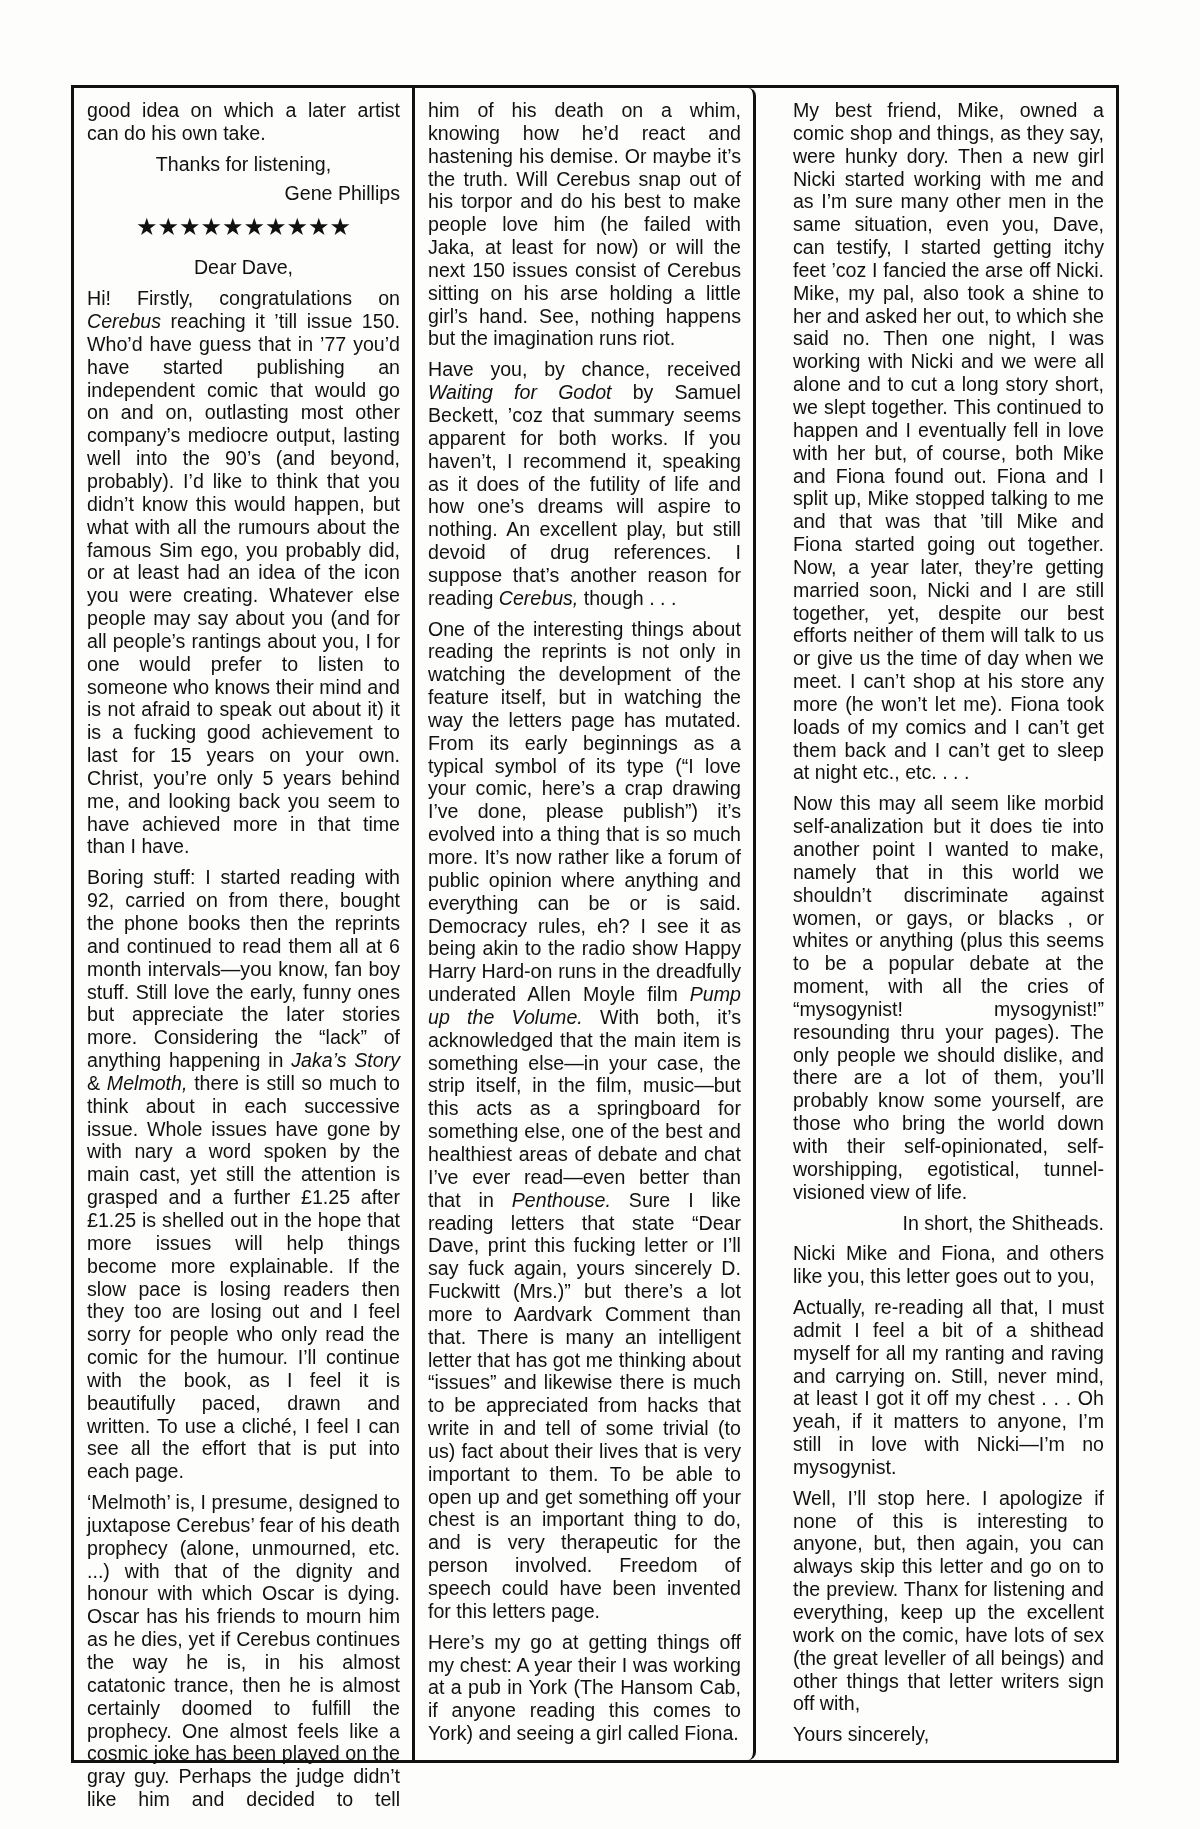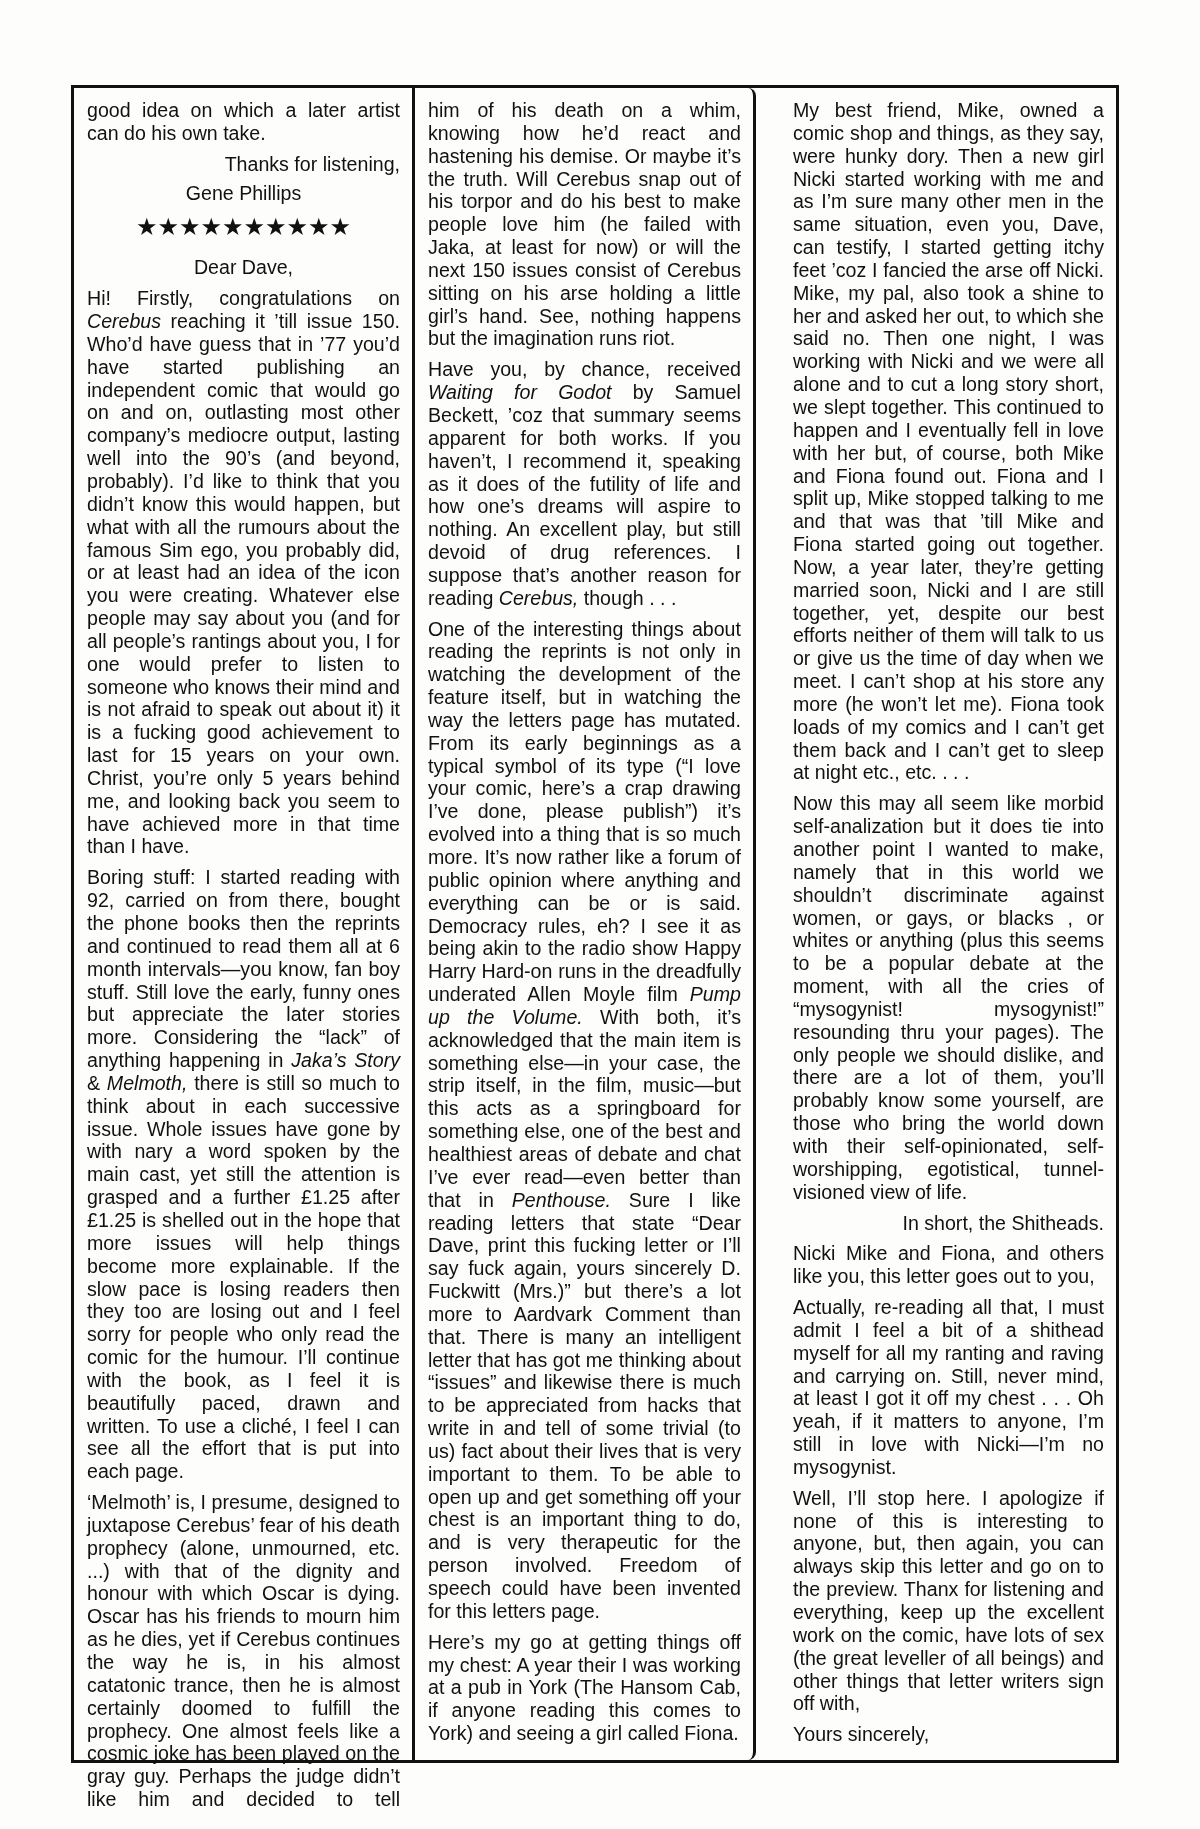--- a/index.html
+++ b/index.html
@@ -26,22 +26,22 @@
   .stars { text-align:center; font-size:24px; letter-spacing:0px; margin:8px 0 14px 0; line-height:30px; }
   i { font-style:italic; }
 </style>
 </head>
 <body>
 
 <div class="frame">
 
   <div class="col col1">
     <p class="para">good idea on which a later artist can do his own take.</p>
-    <p class="para tight" style="text-align:right">Thanks for listening,</p>
-    <p class="para tight" style="text-align:center">Gene Phillips</p>
+    <p class="para tight" style="text-align:center">Thanks for listening,</p>
+    <p class="para tight" style="text-align:right">Gene Phillips</p>
     <div class="stars">★★★★★★★★★★</div>
     <p class="para" style="text-align:center">Dear Dave,</p>
     <p class="para"><span>Hi! Firstly, congratulations on </span><i>Cerebus</i><span> reaching it ’till issue 150. Who’d have guess that in ’77 you’d have started publishing an independent comic that would go on and on, outlasting most other company’s mediocre output, lasting well into the 90’s (and beyond, probably). I’d like to think that you didn’t know this would happen, but what with all the rumours about the famous Sim ego, you probably did, or at least had an idea of the icon you were creating. Whatever else people may say about you (and for all people’s rantings about you, I for one would prefer to listen to someone who knows their mind and is not afraid to speak out about it) it is a fucking good achievement to last for 15 years on your own. Christ, you’re only 5 years behind me, and looking back you seem to have achieved more in that time than I have.</span></p>
     <p class="para"><span>Boring stuff: I started reading with 92, carried on from there, bought the phone books then the reprints and continued to read them all at 6 month intervals—you know, fan boy stuff. Still love the early, funny ones but appreciate the later stories more. Considering the “lack” of anything happening in </span><i>Jaka’s Story</i><span> &amp; </span><i>Melmoth,</i><span> there is still so much to think about in each successive issue. Whole issues have gone by with nary a word spoken by the main cast, yet still the attention is grasped and a further £1.25 after £1.25 is shelled out in the hope that more issues will help things become more explainable. If the slow pace is losing readers then they too are losing out and I feel sorry for people who only read the comic for the humour. I’ll continue with the book, as I feel it is beautifully paced, drawn and written. To use a cliché, I feel I can see all the effort that is put into each page.</span></p>
     <p class="para j">‘Melmoth’ is, I presume, designed to juxtapose Cerebus’ fear of his death prophecy (alone, unmourned, etc. ...) with that of the dignity and honour with which Oscar is dying. Oscar has his friends to mourn him as he dies, yet if Cerebus continues the way he is, in his almost catatonic trance, then he is almost certainly doomed to fulfill the prophecy. One almost feels like a cosmic joke has been played on the gray guy. Perhaps the judge didn’t like him and decided to tell</p>
   </div>
 
   <div class="col col2">
     <p class="para">him of his death on a whim, knowing how he’d react and hastening his demise. Or maybe it’s the truth. Will Cerebus snap out of his torpor and do his best to make people love him (he failed with Jaka, at least for now) or will the next 150 issues consist of Cerebus sitting on his arse holding a little girl’s hand. See, nothing happens but the imagination runs riot.</p>
     <p class="para"><span>Have you, by chance, received </span><i>Waiting for Godot</i><span> by Samuel Beckett, ’coz that summary seems apparent for both works. If you haven’t, I recommend it, speaking as it does of the futility of life and how one’s dreams will aspire to nothing. An excellent play, but still devoid of drug references. I suppose that’s another reason for reading </span><i>Cerebus,</i><span> though . . .</span></p>

